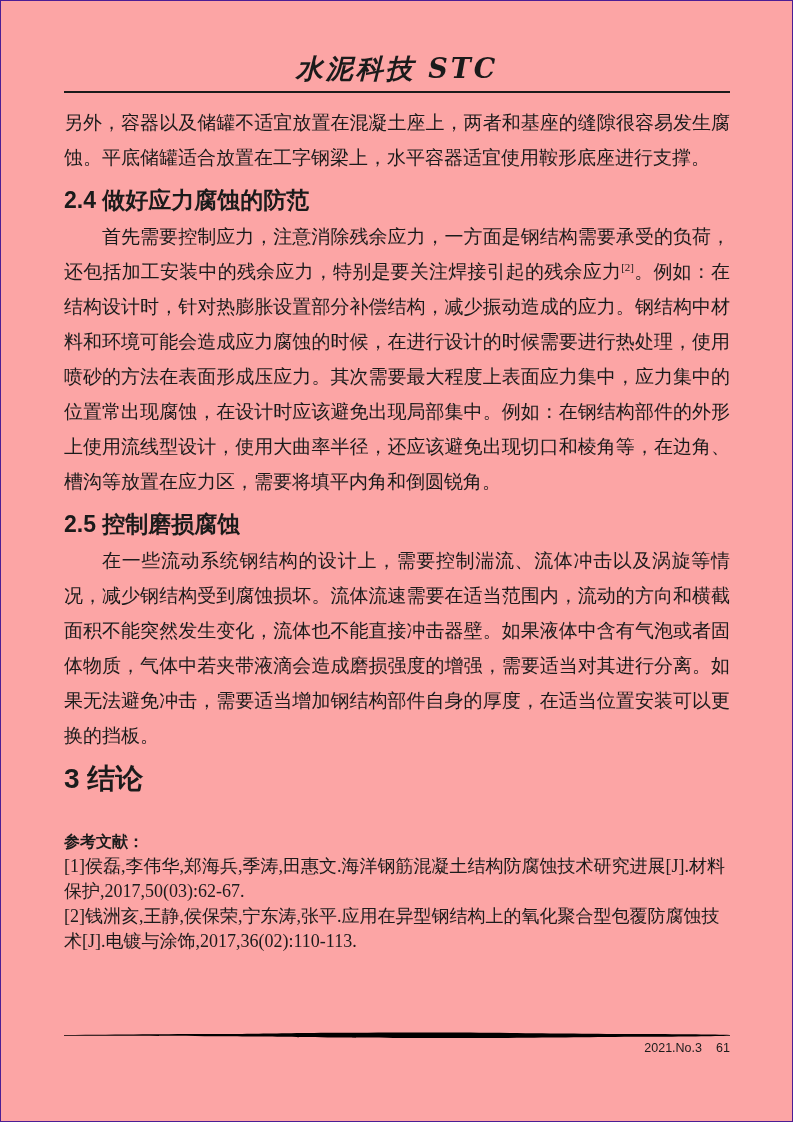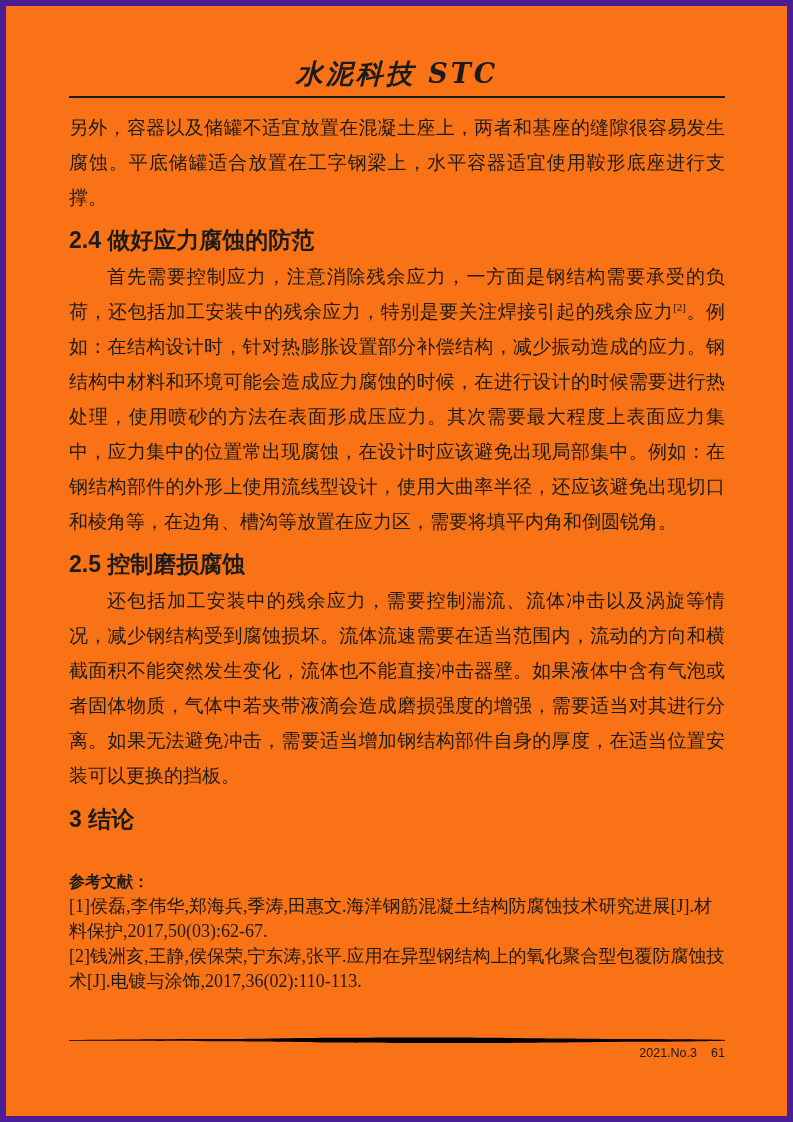--- a/index.html
+++ b/index.html
@@ -1,22 +1,22 @@
 <!DOCTYPE html>
 <html lang="zh"><head>
 <meta charset="utf-8">
 <style>
   html,body{margin:0;padding:0;background:#ffffff;}
   .page{
     position:relative;
     width:793px;height:1122px;
     margin:0 auto;
-    background:#f97316;
+    background:#fca5a5;
     box-sizing:border-box;
-    border:6px solid #4c1d95;
+    border:1px solid #4c1d95;
     color:#1b1b1b;
     font-family:"Liberation Serif","DejaVu Serif",serif;
     overflow:hidden;
   }
   .content{
     position:absolute;
     left:63px;right:62px;top:0;
   }
   .journal-title{
     text-align:center;
@@ -44,21 +44,21 @@
   p.no-indent{text-indent:0;margin-top:12px;}
   .section-heading{
     margin:10px 0 0 0;
     font-size:23px;
     line-height:30px;
     font-weight:bold;
     font-family:"Liberation Sans","DejaVu Sans",sans-serif;
   }
   .major-heading{
     margin:8px 0 0 0;
-    font-size:23px;
+    font-size:28px;
     line-height:36px;
     font-weight:bold;
     font-family:"Liberation Sans","DejaVu Sans",sans-serif;
   }
   sup.citation{
     font-size:11px;
     line-height:0;
     vertical-align:super;
   }
   .references{margin-top:32px;}
@@ -111,21 +111,21 @@
     <main>
 
       <p class="body-text no-indent">另外，容器以及储罐不适宜放置在混凝土座上，两者和基座的缝隙很容易发生腐蚀。平底储罐适合放置在工字钢梁上，水平容器适宜使用鞍形底座进行支撑。</p>
 
       <h2 class="section-heading">2.4 做好应力腐蚀的防范</h2>
 
       <p class="body-text"><span>首先需要控制应力，注意消除残余应力，一方面是钢结构需要承受的负荷，还包括加工安装中的残余应力，特别是要关注焊接引起的残余应力</span><sup class="citation">[2]</sup><span>。例如：在结构设计时，针对热膨胀设置部分补偿结构，减少振动造成的应力。钢结构中材料和环境可能会造成应力腐蚀的时候，在进行设计的时候需要进行热处理，使用喷砂的方法在表面形成压应力。其次需要最大程度上表面应力集中，应力集中的位置常出现腐蚀，在设计时应该避免出现局部集中。例如：在钢结构部件的外形上使用流线型设计，使用大曲率半径，还应该避免出现切口和棱角等，在边角、槽沟等放置在应力区，需要将填平内角和倒圆锐角。</span></p>
 
       <h2 class="section-heading">2.5 控制磨损腐蚀</h2>
 
-      <p class="body-text">还包括加工安装中的残余应力，需要控制湍流、流体冲击以及涡旋等情况，减少钢结构受到腐蚀损坏。流体流速需要在适当范围内，流动的方向和横截面积不能突然发生变化，流体也不能直接冲击器壁。如果液体中含有气泡或者固体物质，气体中若夹带液滴会造成磨损强度的增强，需要适当对其进行分离。如果无法避免冲击，需要适当增加钢结构部件自身的厚度，在适当位置安装可以更换的挡板。</p>
+      <p class="body-text">在一些流动系统钢结构的设计上，需要控制湍流、流体冲击以及涡旋等情况，减少钢结构受到腐蚀损坏。流体流速需要在适当范围内，流动的方向和横截面积不能突然发生变化，流体也不能直接冲击器壁。如果液体中含有气泡或者固体物质，气体中若夹带液滴会造成磨损强度的增强，需要适当对其进行分离。如果无法避免冲击，需要适当增加钢结构部件自身的厚度，在适当位置安装可以更换的挡板。</p>
 
       <h1 class="major-heading">3 结论</h1>
 
 
       <section class="references">
         <div class="references-heading">参考文献：</div>
         <p class="reference-item">[1]侯磊,李伟华,郑海兵,季涛,田惠文.海洋钢筋混凝土结构防腐蚀技术研究进展[J].材料保护,2017,50(03):62-67.</p>
         <p class="reference-item">[2]钱洲亥,王静,侯保荣,宁东涛,张平.应用在异型钢结构上的氧化聚合型包覆防腐蚀技术[J].电镀与涂饰,2017,36(02):110-113.</p>
       </section>
 

